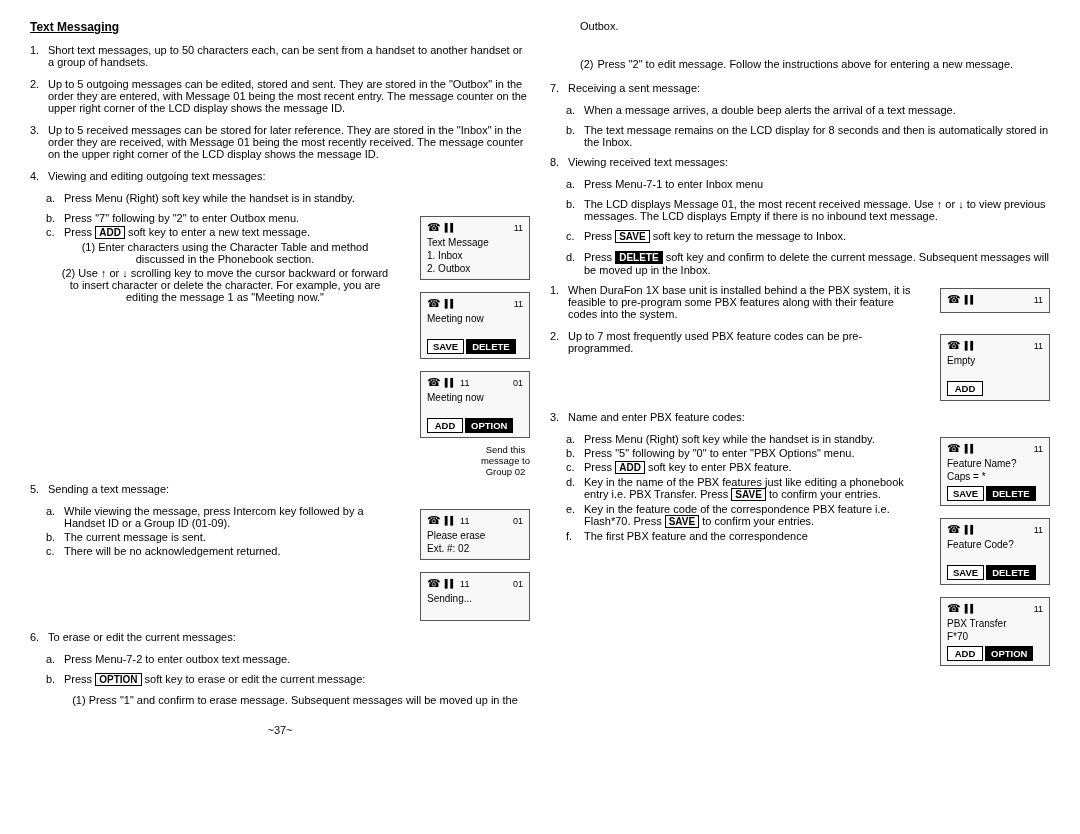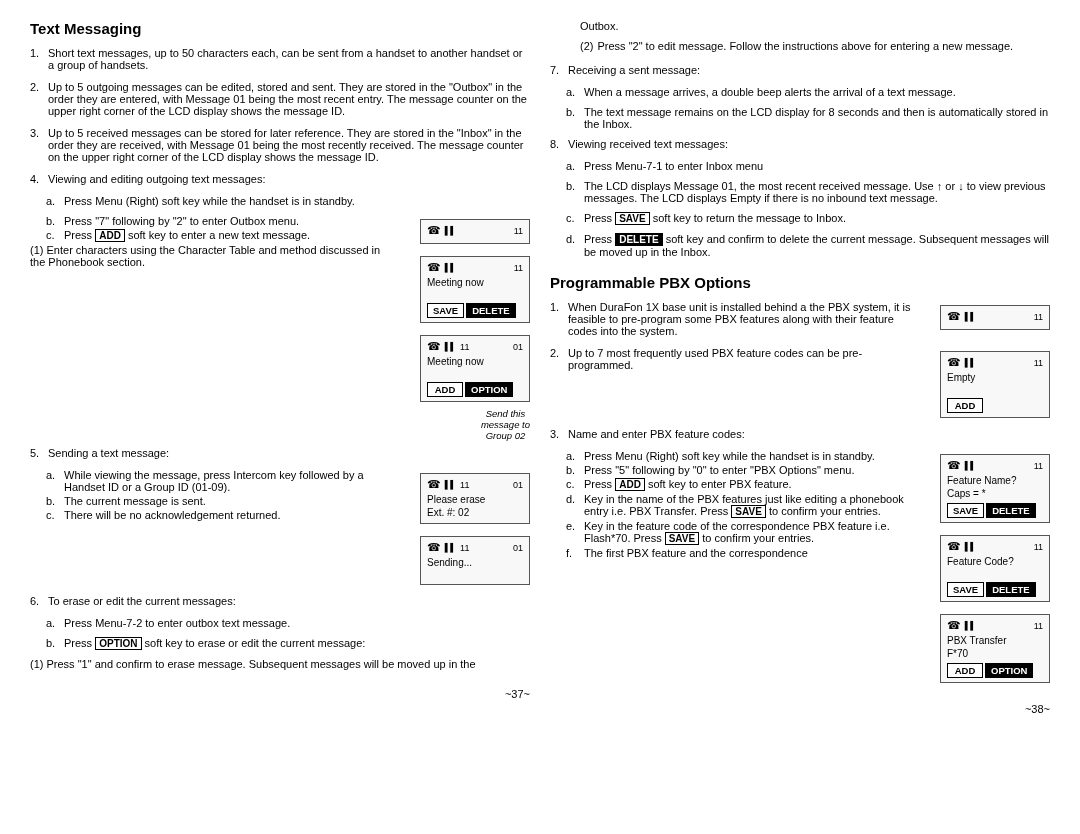--- a/index.html
+++ b/index.html
@@ -18,22 +18,23 @@
       gap: 20px;
     }
     .col {
       flex: 1;
       display: flex;
       flex-direction: column;
       gap: 6px;
     }
     .section-title {
       font-weight: bold;
-      font-size: 15px;
+      font-size: 12px;
       margin-bottom: 4px;
+      text-decoration: underline;
     }
     .numbered-item {
       display: flex;
       gap: 4px;
       margin-bottom: 4px;
     }
     .numbered-item > .num {
       min-width: 14px;
       font-size: 11px;
     }
@@ -47,22 +48,24 @@
       margin-bottom: 2px;
     }
     .lettered-item > .letter {
       min-width: 14px;
       font-size: 11px;
     }
     .lettered-item > .content {
       flex: 1;
     }
     .sub-item {
+      margin-left: 30px;
       margin-bottom: 2px;
       font-size: 11px;
+      text-align: center;
     }
     
     .device {
       border: 1.5px solid #555;
       background: #f8f8f8;
       padding: 4px 6px;
       font-size: 10px;
       font-family: Arial, sans-serif;
       margin: 4px 0 4px 20px;
       display: inline-block;
@@ -116,21 +119,21 @@
       font-weight: bold;
       font-size: 10px;
       padding: 0 3px;
       display: inline-block;
     }
     .key-highlight.dark {
       background: #000;
       color: #fff;
     }
     .page-num {
-      text-align: right;
+      text-align: center;
       font-size: 11px;
       margin-top: 10px;
     }
   </style>
 </head>
 <body>
 
 <div class="page">
 
   <div class="col">
@@ -164,28 +167,34 @@
       <div style="flex:1;">
         <div class="lettered-item">
           <span class="letter">b.</span>
           <span class="content">Press "7" following by "2" to enter Outbox menu.</span>
         </div>
         <div class="lettered-item">
           <span class="letter">c.</span>
           <span class="content">Press <span class="key-highlight">ADD</span> soft key to enter a new text message.</span>
         </div>
         <div class="sub-item">(1)  Enter characters using the Character Table and method discussed in the Phonebook section.</div>
+        <div class="sub-item">(2)  Use ↑ or ↓ scrolling key to move the cursor backward or forward to insert character or delete the character. For example, you are editing the message 1 as "Meeting now."</div>
       </div>
       <div style="display:flex; flex-direction:column; gap:4px; align-items:flex-end; min-width:120px;">
 
         <div class="device">
           <div class="device-header">
             <span class="phone-icon">☎</span>
             <span class="signal-bars">▌▌</span>
             <span class="counter">11</span>
+          </div>
+          <div class="device-body">
+            <div>Text Message</div>
+            <div>1. Inbox</div>
+            <div>2. Outbox</div>
           </div>
         </div>
 
         <div class="device">
           <div class="device-header">
             <span class="phone-icon">☎</span>
             <span class="signal-bars">▌▌</span>
             <span class="counter">11</span>
           </div>
           <div class="device-body">
@@ -206,21 +215,21 @@
               <span style="margin-left:auto;font-size:9px;">01</span>
             </div>
             <div class="device-body">
               <div>Meeting now</div>
             </div>
             <div class="device-buttons">
               <div class="btn-box">ADD</div>
               <div class="btn-box filled">OPTION</div>
             </div>
           </div>
-          <div style="font-size:9.5px; font-style:italic; text-align:center; margin-top:2px;">Send this<br>message to<br>Group 02</div>
+          <div style="font-size:9.5px; text-align:center; margin-top:2px;">Send this<br>message to<br>Group 02</div>
         </div>
       </div>
     </div>
 
     <div class="numbered-item">
       <span class="num">5.</span>
       <span class="content">Sending a text message:</span>
     </div>
 
     <div style="display:flex; gap:10px;">
@@ -279,21 +288,21 @@
       <span class="letter">b.</span>
       <span class="content">Press <span class="key-highlight">OPTION</span> soft key to erase or edit the current message:</span>
     </div>
     <div class="sub-item">(1)  Press "1" and confirm to erase message. Subsequent messages will be moved up in the</div>
 
     <div class="page-num">~37~</div>
   </div>
 
   <div class="col">
 
-    <div style="margin-left:30px; margin-bottom:2px;">Outbox.</div>
+    <div style="margin-left:30px; margin-bottom:20px;">Outbox.</div>
     <div style="margin-left:30px; margin-bottom:6px; display:flex; gap:4px;">
       <span>(2)</span>
       <span>Press "2" to edit message.  Follow the instructions above for entering a new message.</span>
     </div>
 
     <div class="numbered-item">
       <span class="num">7.</span>
       <span class="content">Receiving a sent message:</span>
     </div>
     <div class="lettered-item">
@@ -319,21 +328,20 @@
     </div>
     <div class="lettered-item">
       <span class="letter">c.</span>
       <span class="content">Press <span class="key-highlight">SAVE</span> soft key to return the message to Inbox.</span>
     </div>
     <div class="lettered-item">
       <span class="letter">d.</span>
       <span class="content">Press <span class="key-highlight dark">DELETE</span> soft key and confirm to delete the current message. Subsequent messages will be moved up in the Inbox.</span>
     </div>
 
-    <div class="section-title" style="margin-top:8px;">Programmable PBX Options</div>
 
     <div style="display:flex; gap:8px;">
       <div style="flex:1;">
         <div class="numbered-item">
           <span class="num">1.</span>
           <span class="content">When DuraFon 1X base unit is installed behind a the PBX system, it is feasible to pre-program some PBX features along with their feature codes into the system.</span>
         </div>
       </div>
 
       <div style="min-width:120px;">
@@ -449,15 +457,14 @@
             <div>F*70</div>
           </div>
           <div class="device-buttons">
             <div class="btn-box">ADD</div>
             <div class="btn-box filled">OPTION</div>
           </div>
         </div>
       </div>
     </div>
 
-    <div class="page-num">~38~</div>
   </div>
 </div>
 
 </body></html>

